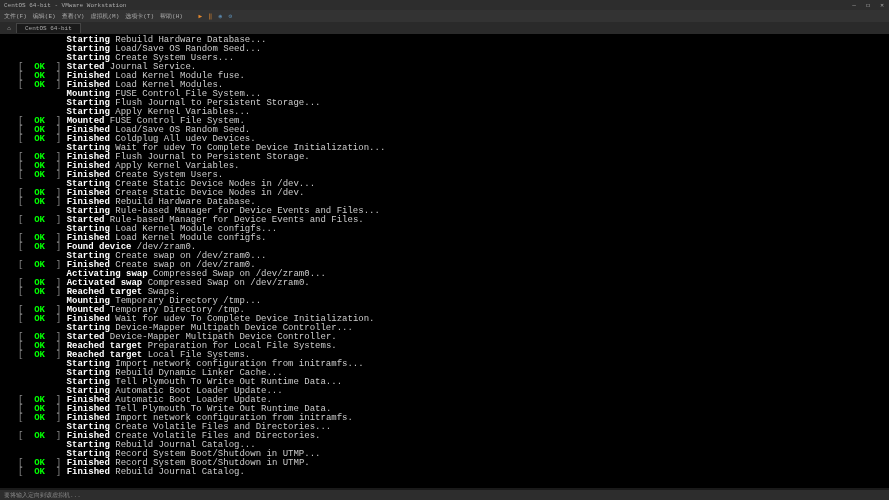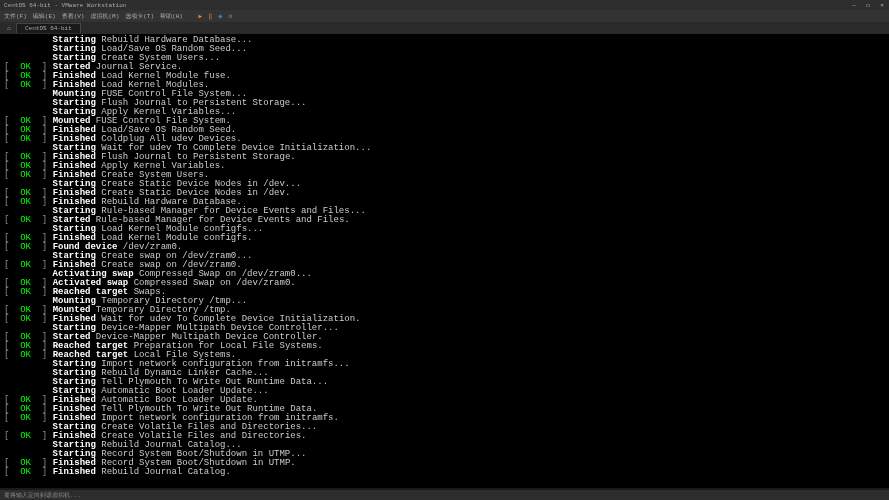--- a/index.html
+++ b/index.html
@@ -69,23 +69,23 @@
     background: #000;
     color: #ccc;
     padding: 2px 4px;
     line-height: 1.0;
     white-space: pre;
     font-family: "Courier New", monospace;
     font-size: 9px;
     height: 454px;
     overflow: hidden;
   }
-  .line { white-space: pre; }
+  .line { white-space: pre; margin-left: 14px; }
   .bracket { color: #888; }
-  .ok { color: #00ff00; font-weight: normal; }
+  .ok { color: #00ff00; font-weight: bold; }
   .action { color: #ffffff; font-weight: bold; }
   .msg { color: #cccccc; }
   .statusbar {
     position: absolute;
     bottom: 0; left: 0; right: 0;
     background: #2d2d2d;
     height: 10px;
     font-size: 6px;
     color: #888;
     padding: 1px 4px;

